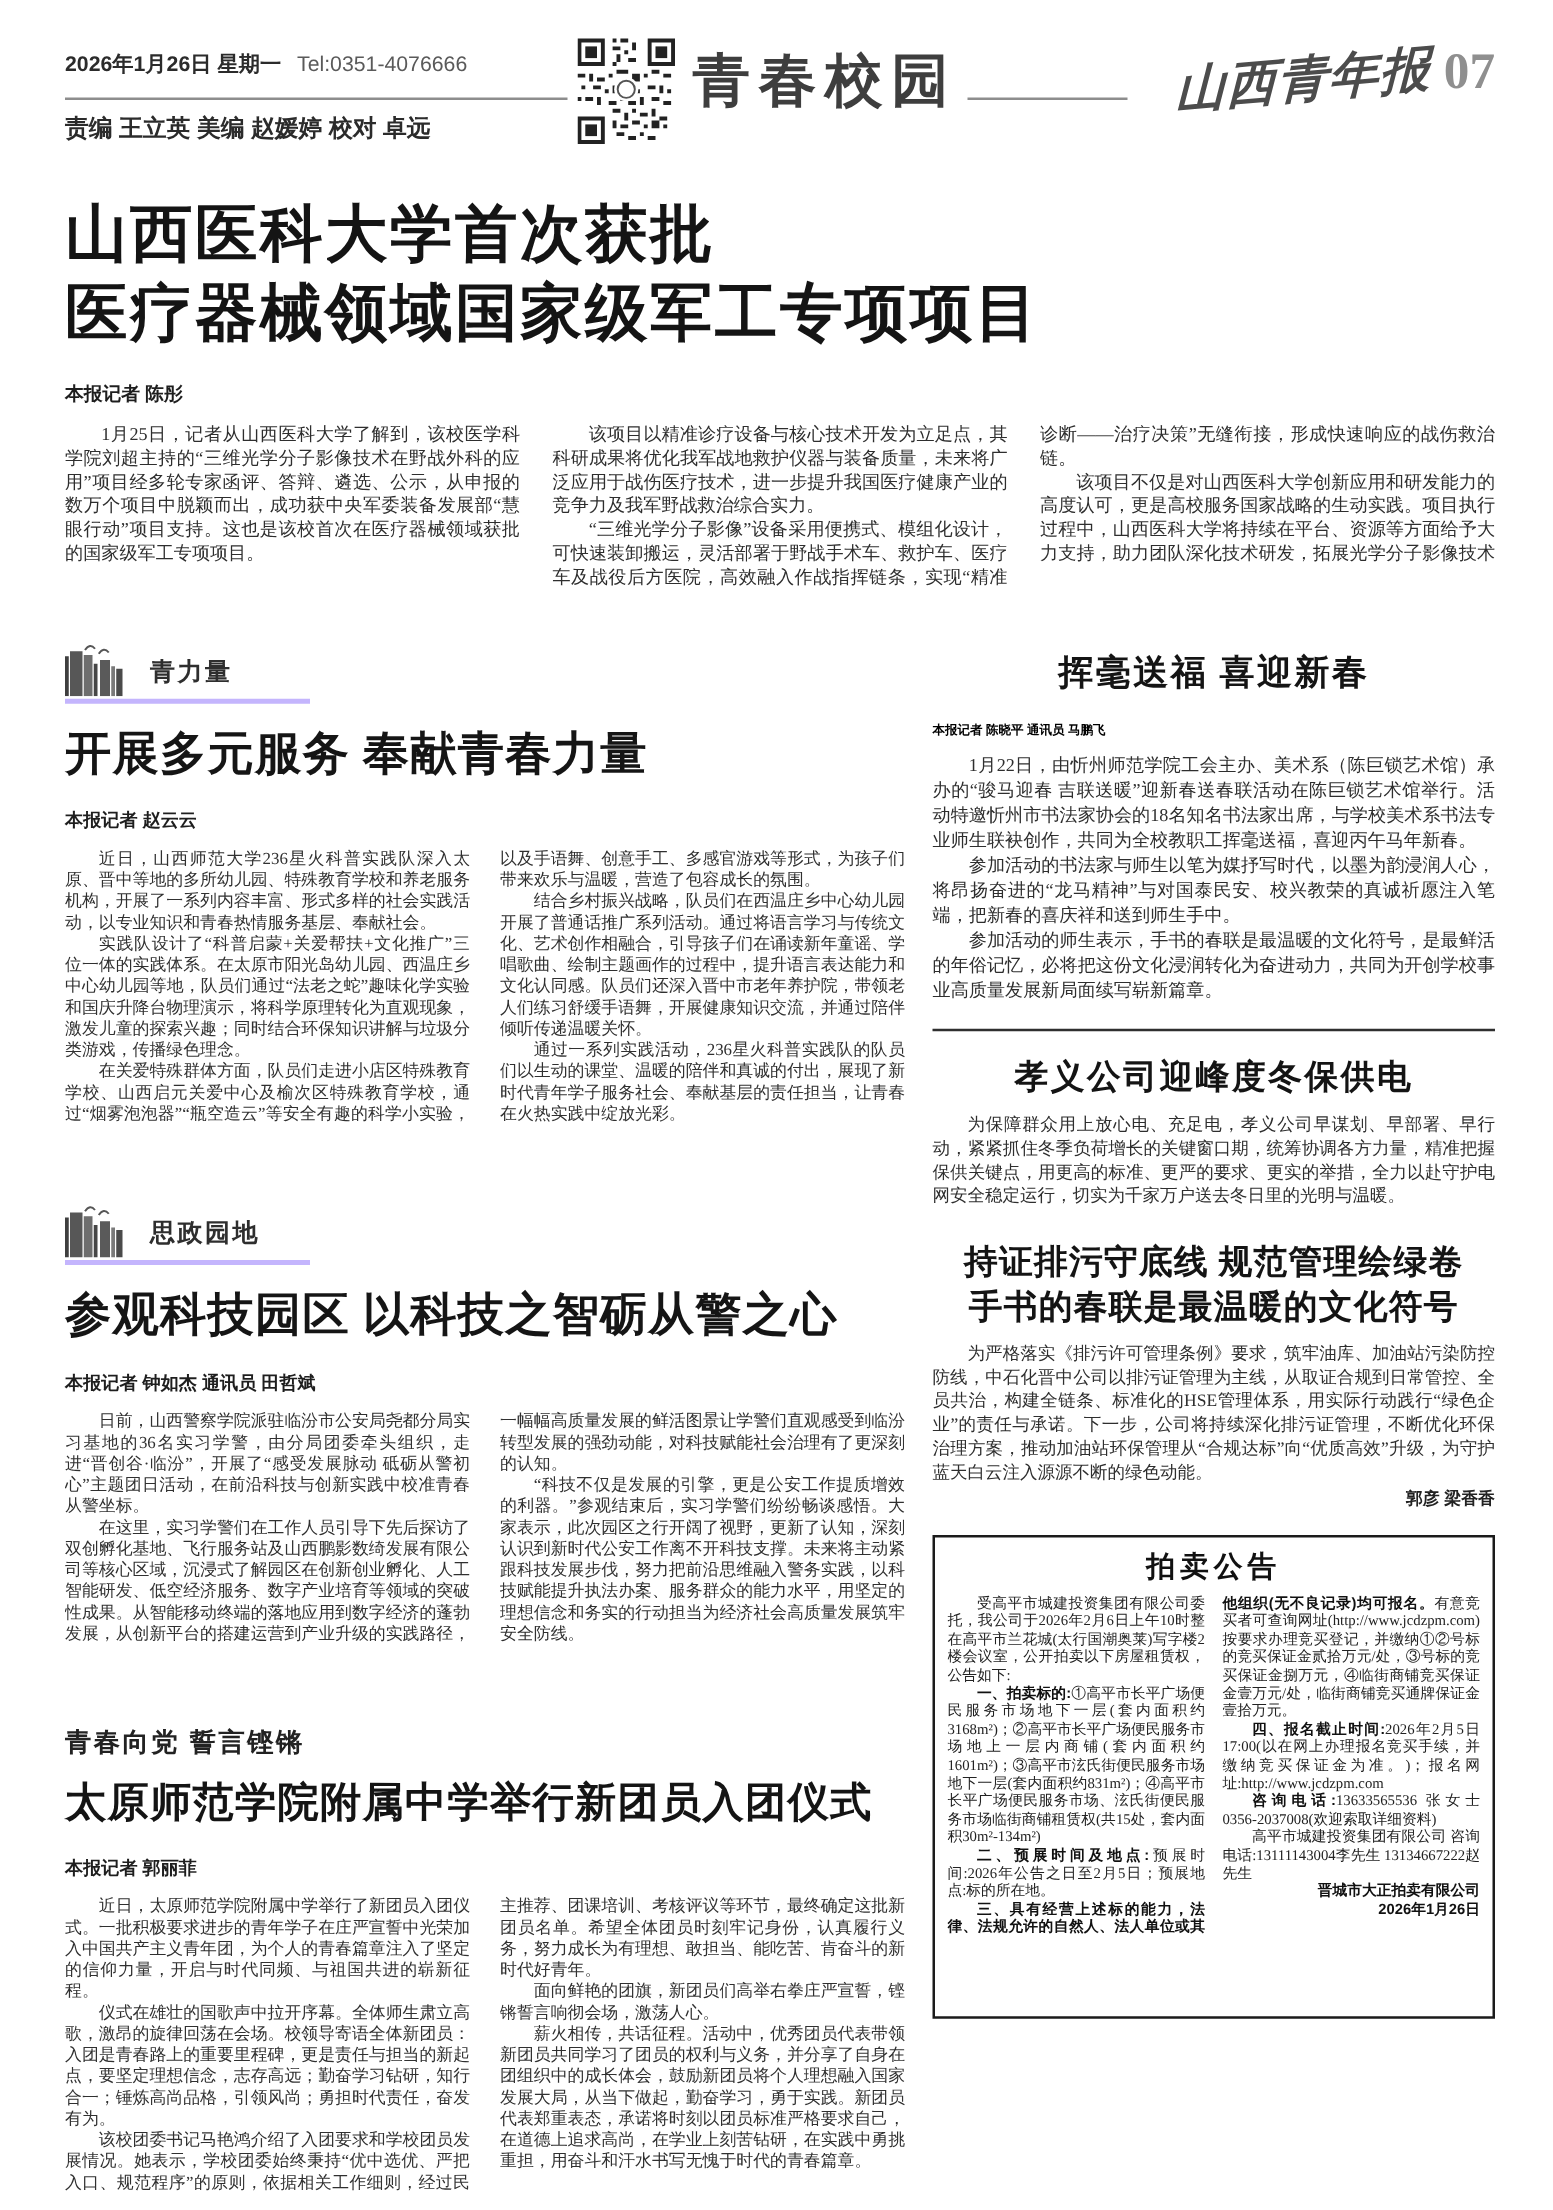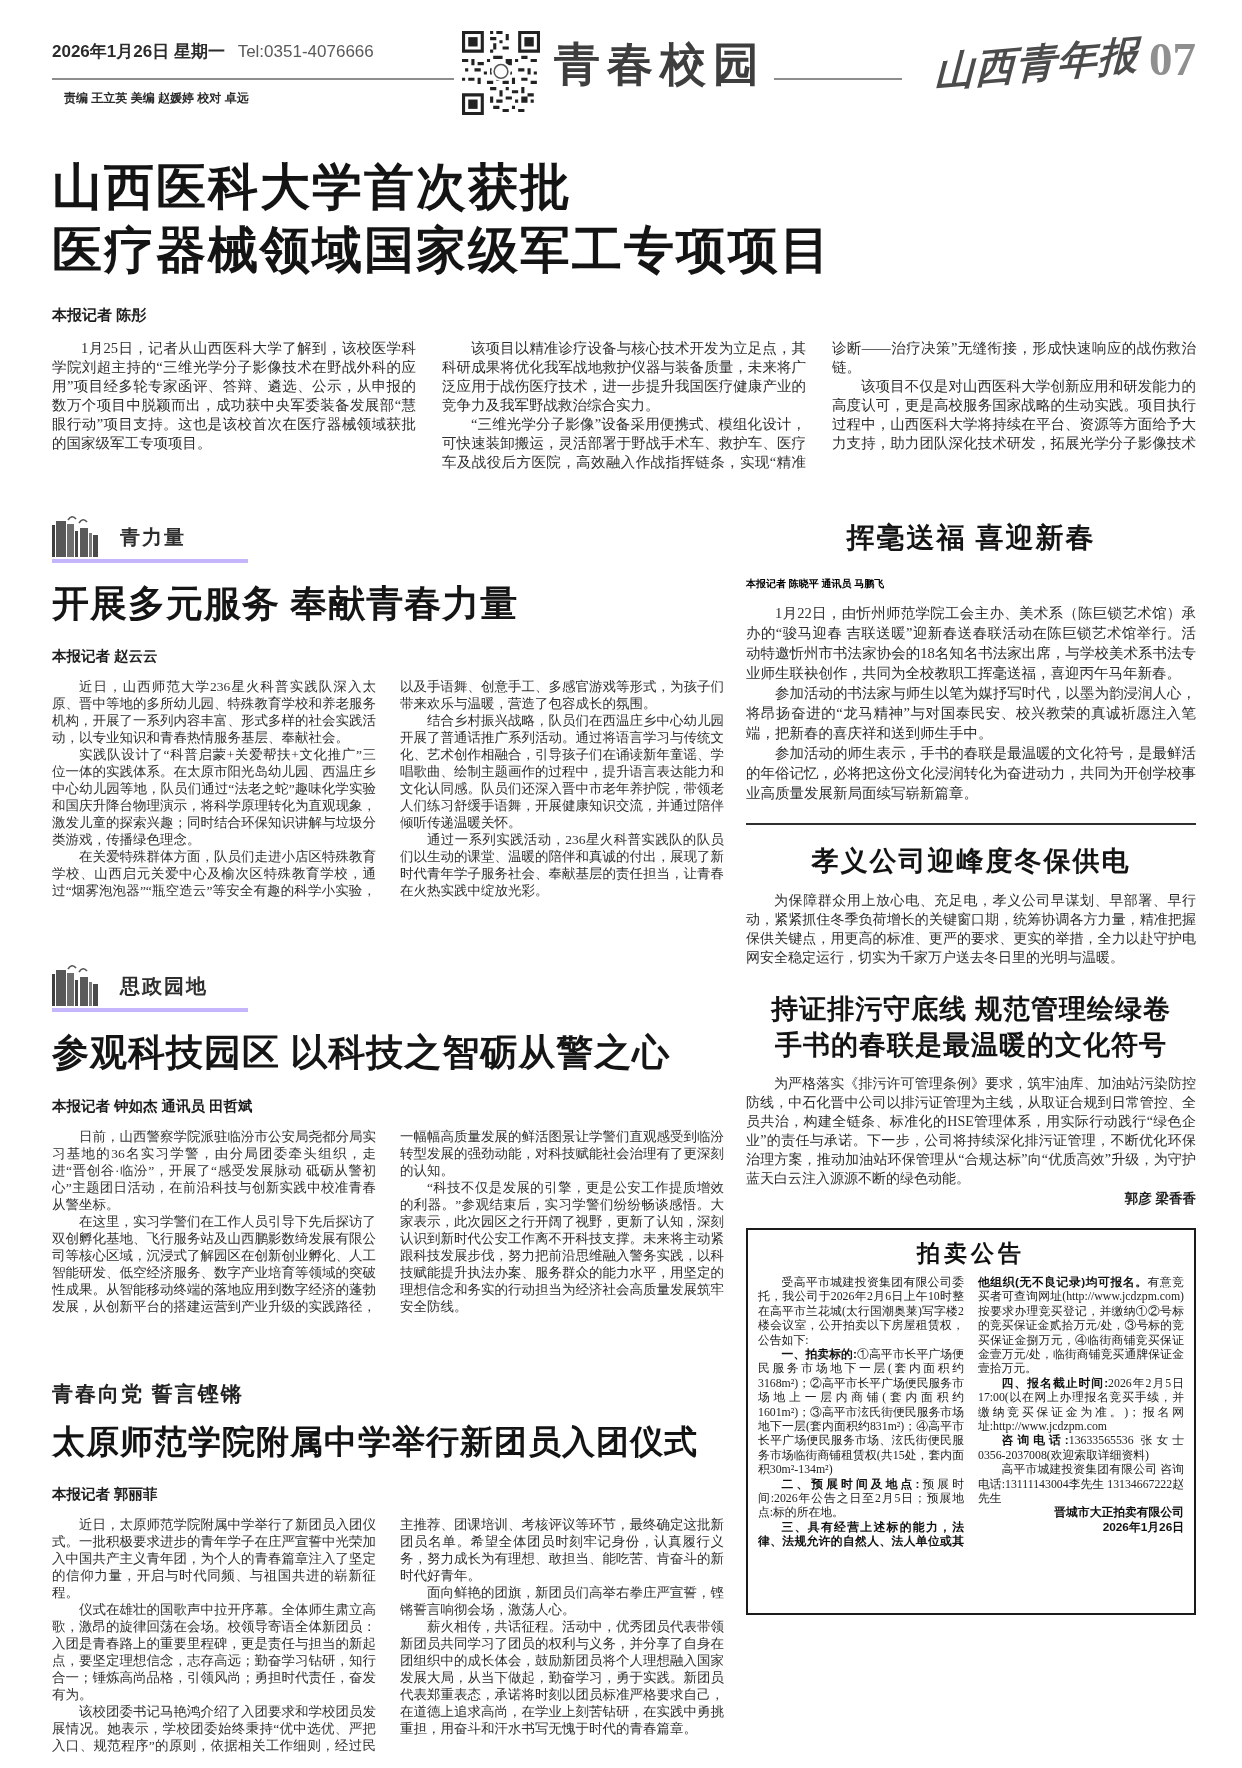--- a/index.html
+++ b/index.html
@@ -6,27 +6,27 @@
   .page{
     width:1242px;height:1768px;margin:0 auto;background:#ffffff;
     box-sizing:border-box;padding:26px 46px 24px 52px;position:relative;overflow:hidden;
     font-family:"Liberation Serif","DejaVu Serif",serif;color:#262626;
   }
   
   .hdr{position:relative;height:98px;}
   .hdr-date{position:absolute;left:0;top:14px;font-family:"Liberation Sans",sans-serif;font-weight:bold;font-size:17px;color:#2b2b2b;}
   .hdr-tel{font-weight:normal;color:#5a5a5a;margin-left:8px;}
   .hdr-rule-l{position:absolute;left:0;top:52px;width:402px;height:2px;background:#8d8d8d;}
-  .hdr-staff{position:absolute;left:12px;top:64px;font-family:"Liberation Sans",sans-serif;font-weight:bold;font-size:12px;color:#2b2b2b;}
+  .hdr-staff{position:absolute;left:0;top:64px;font-family:"Liberation Sans",sans-serif;font-weight:bold;font-size:19px;color:#2b2b2b;}
   .hdr-qr{position:absolute;left:410px;top:4px;}
   .hdr-banner{position:absolute;left:502px;top:16px;font-size:46px;font-weight:900;letter-spacing:7px;color:#3e3e3e;line-height:1;}
   .hdr-rule-r{position:absolute;left:722px;top:52px;width:128px;height:2px;background:#8d8d8d;}
   .hdr-logo{position:absolute;right:0;top:10px;display:flex;align-items:flex-start;}
   .logo-script{font-size:40px;font-style:italic;font-weight:bold;color:#4c4c4c;transform:rotate(-5deg) skewX(-6deg);letter-spacing:1px;line-height:1.4;}
-  .logo-num{font-size:47px;font-weight:bold;color:#8f8f8f;line-height:1;margin-left:10px;}
+  .logo-num{font-size:41px;font-weight:bold;color:#8f8f8f;line-height:1;margin-left:10px;}
   
   .lead{margin-top:32px;}
   .lead-h{font-size:50px;font-weight:900;color:#141414;line-height:1.26;letter-spacing:2px;}
   .byline{font-family:"Liberation Sans",sans-serif;font-weight:bold;font-size:15px;color:#1e1e1e;margin-top:24px;}
   .lead-body{margin-top:14px;column-count:3;column-gap:26px;height:146px;font-size:14.5px;line-height:19px;color:#2e2e2e;overflow:hidden;}
   .bp{margin:0;text-indent:2em;text-align:justify;}
   
   .row{display:flex;gap:22px;margin-top:26px;}
   .left-region{width:672px;flex:none;}
   .right-region{flex:1;min-width:0;}

